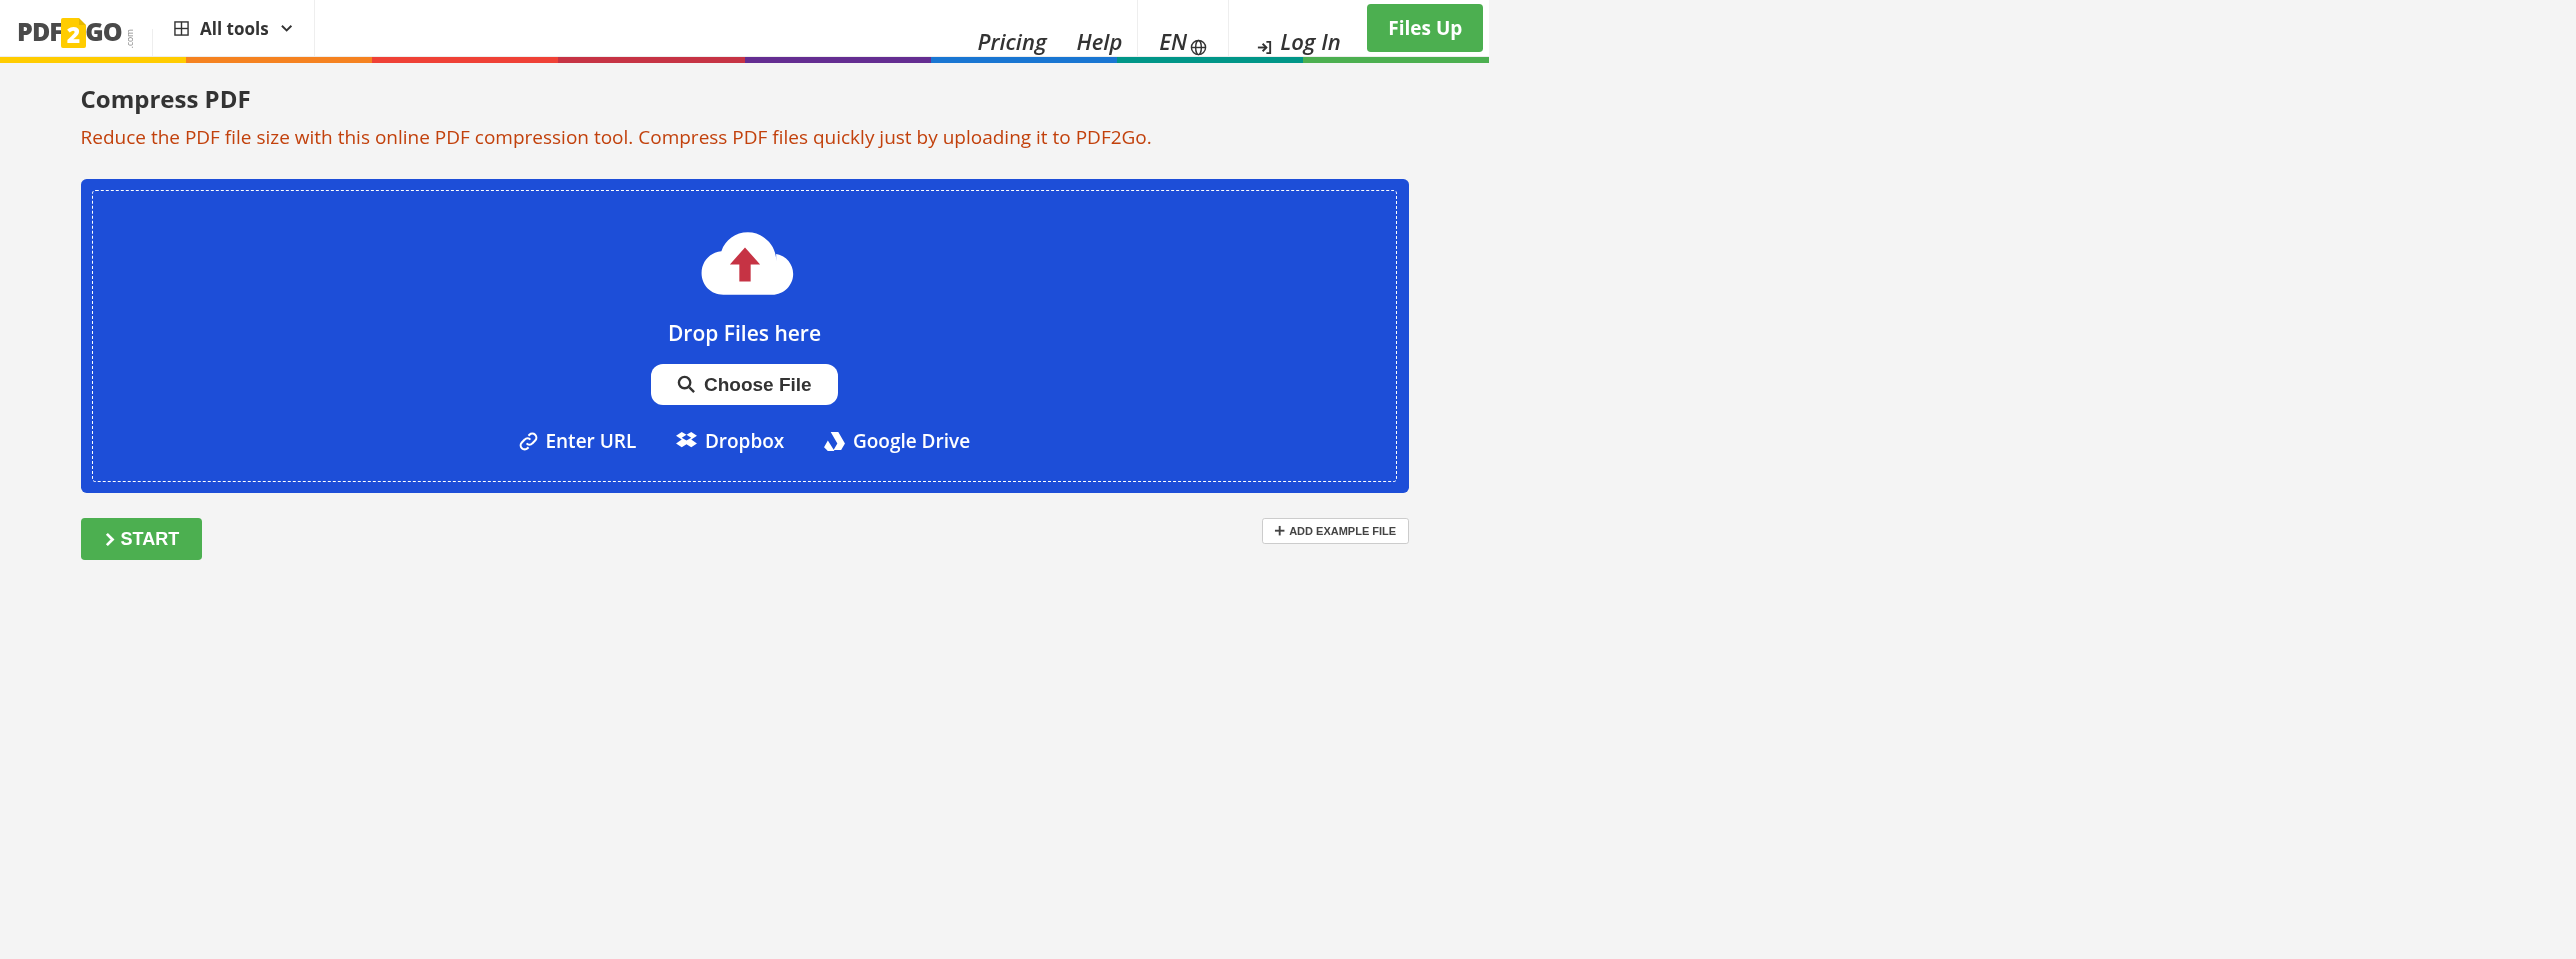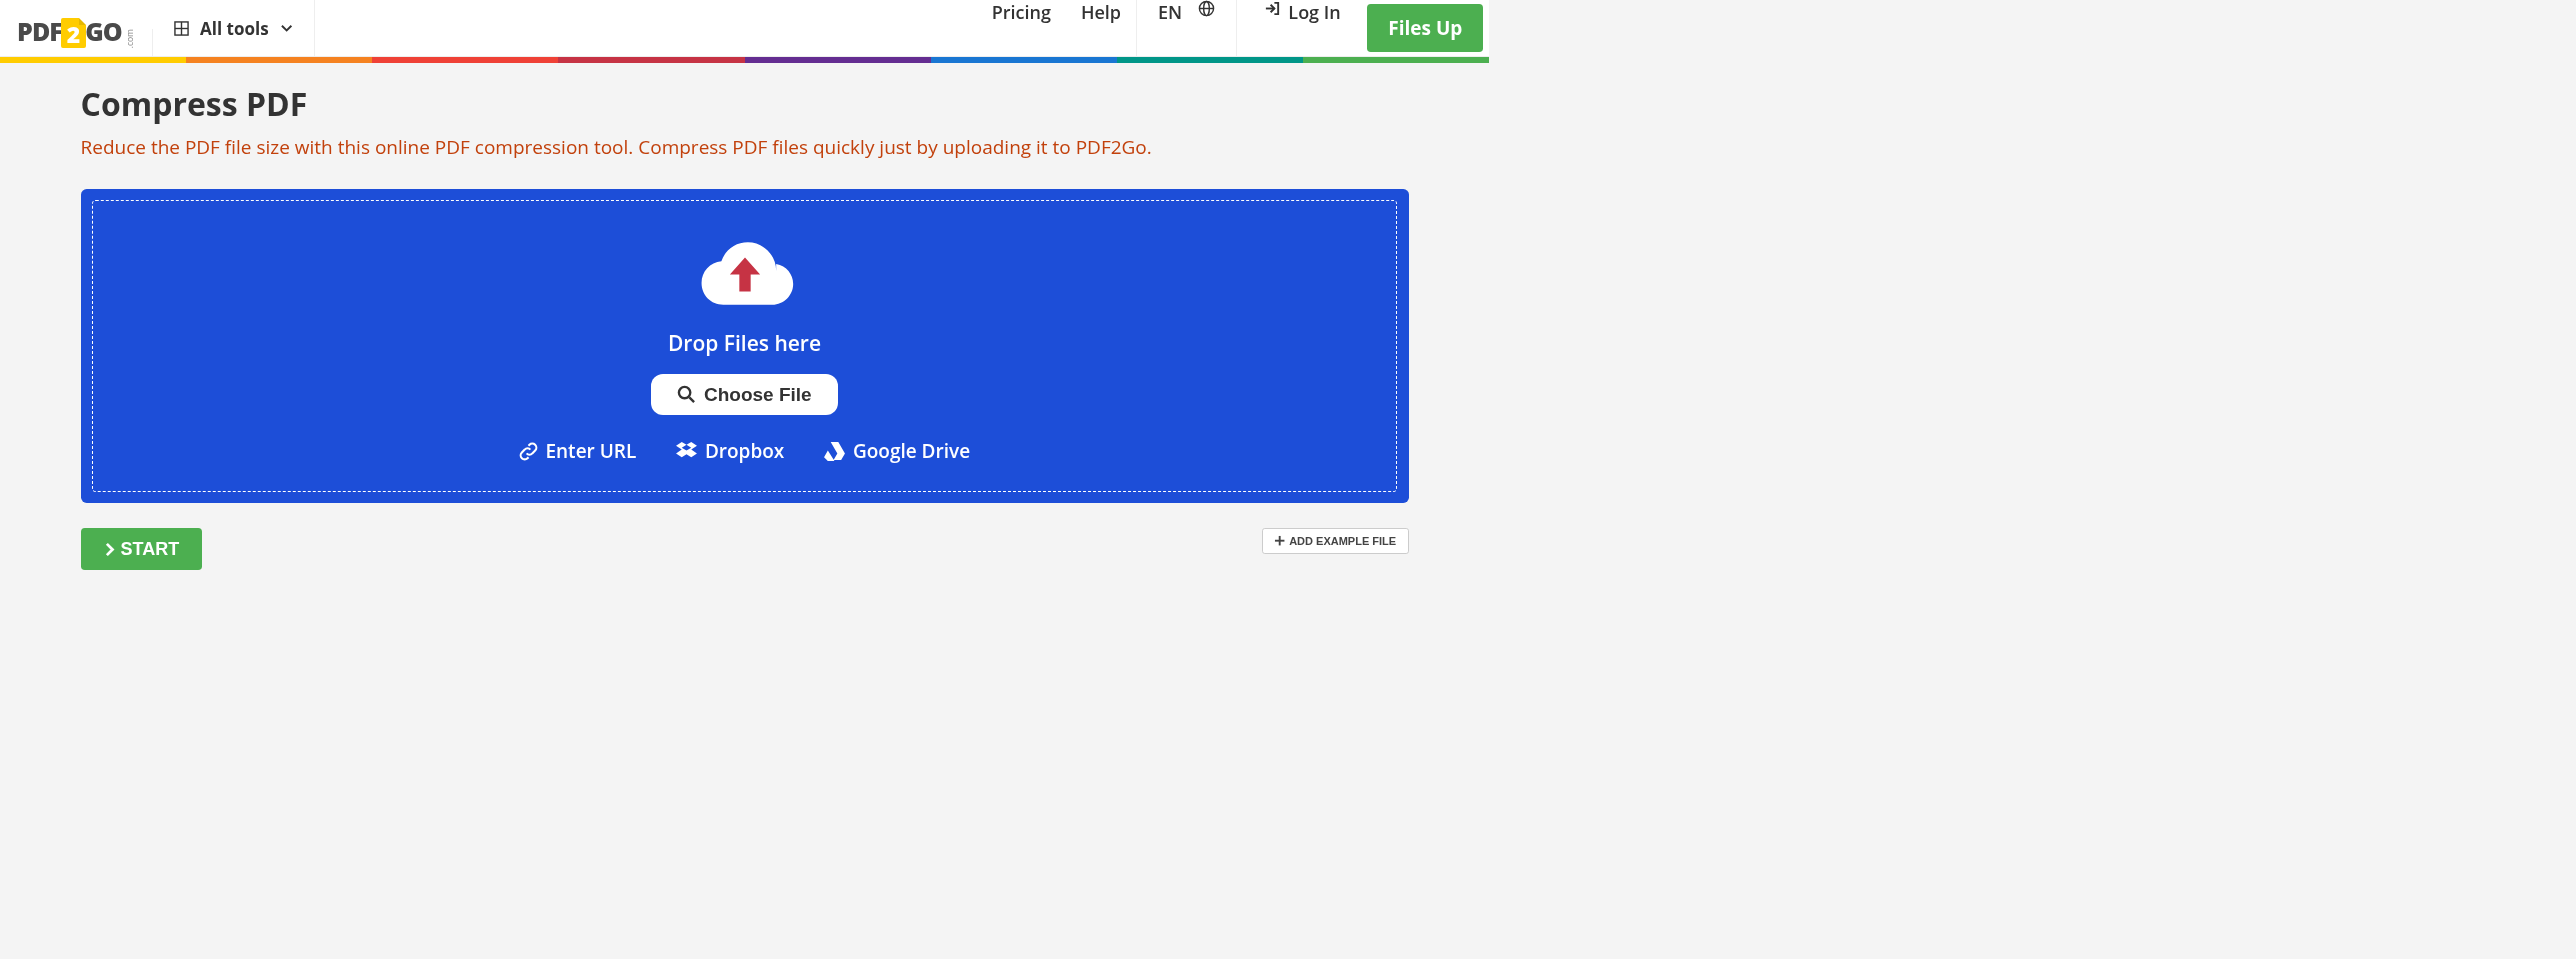--- a/index.html
+++ b/index.html
@@ -68,29 +68,30 @@
 .chev { font-size: 13.3px; color: #555; }
 
 .spacer { flex: 1; }
 
 .nav-right {
   display: flex;
   align-items: stretch;
 }
 .nav-link {
   display: flex;
-  align-items: flex-start;
+  align-items: flex-end;
   padding: 0 15px;
-  font-size: 18px;
+  font-size: 22px;
   font-weight: 600;
   color: #333;
   cursor: pointer;
+  font-style: italic;
 }
 .nav-sep { border-right: 0.9px solid #eee; }
-.lang-box { padding: 0 21px; gap: 16px; }
+.lang-box { padding: 0 21px; gap: 3px; }
 .login-box { padding: 0 26.6px; gap: 7.6px; }
 .signup-btn {
   background: #4CAF50;
   color: #fff;
   display: flex;
   align-items: center;
   padding: 0 21px;
   font-size: 19px;
   font-weight: 700;
   margin: 3.8px 5.7px 3.8px 0;
@@ -103,21 +104,21 @@
   display: flex;
 }
 .rainbow span { flex: 1; }
 
 .container {
   max-width: 1328px;
   margin: 0 auto;
   padding: 19px 0 28.5px;
 }
 .page-title {
-  font-size: 32px;
+  font-size: 24px;
   font-weight: 700;
   color: #333;
   margin-bottom: 9.5px;
 }
 .page-desc {
   font-size: 19px;
   color: #c2410c;
   margin-bottom: 28.5px;
 }
 

